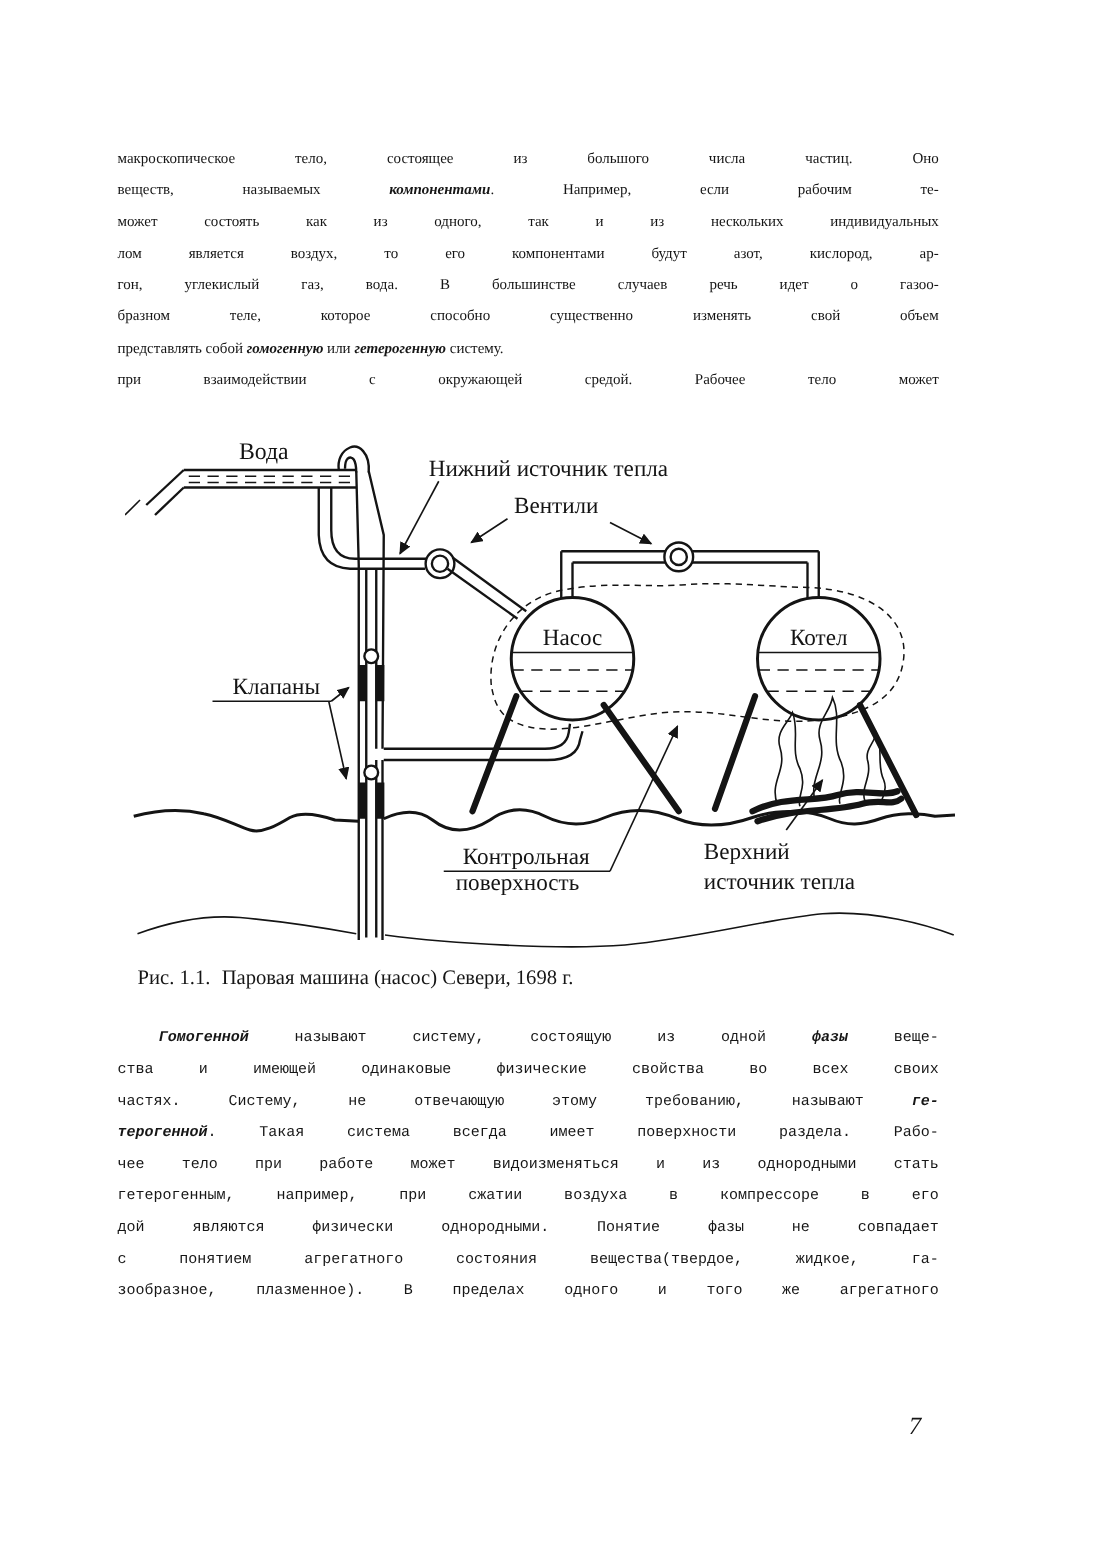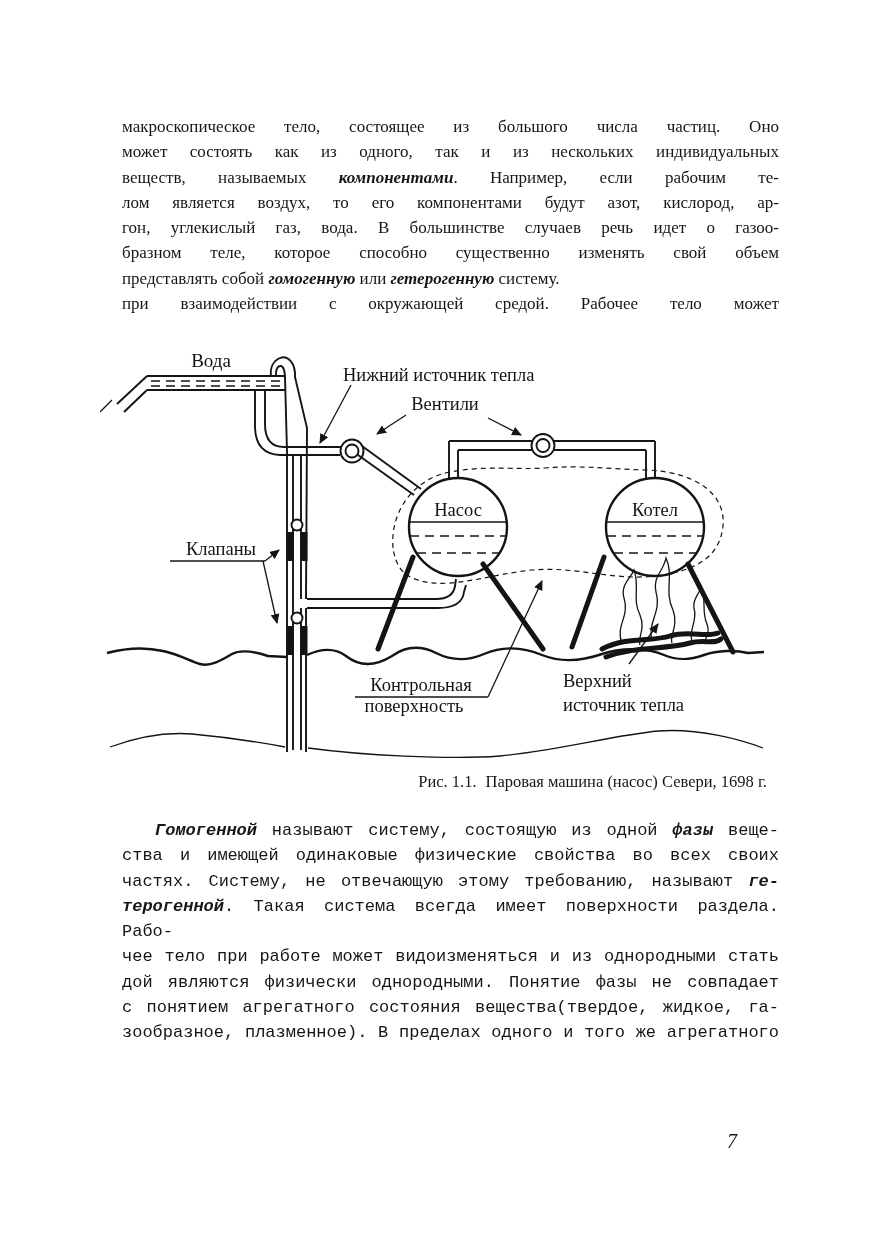--- a/index.html
+++ b/index.html
@@ -5,30 +5,30 @@
   html,body { margin:0; padding:0; }
   body {
     width:875px; height:1241px;
     background:#ffffff;
     position:relative;
     font-family:"Liberation Serif", serif;
     color:#161616;
     overflow:hidden;
   }
   .text-block {
-    position:absolute; left:122px; width:657px;
-    font-size:17px; line-height:25.3px;
+    position:absolute; left:94px; width:657px;
+    font-size:12px; line-height:25.3px;
   }
   .pline { text-align:justify; text-align-last:justify; }
   .pline.last { text-align-last:left; }
   .ind { display:inline-block; width:33px; }
   .bi { font-weight:bold; font-style:italic; }
   .fig-caption {
     position:absolute; left:110px; width:657px; top:772px;
-    text-align:right; font-size:16.5px;
+    text-align:left; font-size:16.5px;
   }
   .fig-caption .cap-prefix { margin-right:9px; }
   .page-number {
     position:absolute; left:727px; top:1130px;
     font-size:20px; font-style:italic;
   }
   svg.figure { position:absolute; left:100px; top:340px; }
   svg .pw   { fill:none; stroke:#141414; stroke-width:1.9; }
   svg .pw2  { fill:none; stroke:#141414; stroke-width:2.4; }
   svg .tn   { fill:none; stroke:#141414; stroke-width:1.3; }
@@ -38,22 +38,22 @@
   svg .ldr  { fill:none; stroke:#141414; stroke-width:1.3; }
   svg .blk  { fill:#141414; stroke:none; }
   svg .wht  { fill:#ffffff; }
   svg text  { font-family:"Liberation Serif", serif; fill:#141414; }
 </style>
 </head>
 <body>
 
 <div class="text-block" style="top:114px;">
     <div class="pline"><span>макроскопическое тело, состоящее из большого числа частиц. Оно</span></div>
+    <div class="pline"><span>веществ, называемых </span><span class="bi">компонентами</span><span>. Например, если рабочим те-</span></div>
     <div class="pline"><span>может состоять как из одного, так и из нескольких индивидуальных</span></div>
-    <div class="pline"><span>веществ, называемых </span><span class="bi">компонентами</span><span>. Например, если рабочим те-</span></div>
     <div class="pline"><span>лом является воздух, то его компонентами будут азот, кислород, ар-</span></div>
     <div class="pline"><span>гон, углекислый газ, вода. В большинстве случаев речь идет о газоо-</span></div>
     <div class="pline"><span>бразном теле, которое способно существенно изменять свой объем</span></div>
     <div class="pline last"><span>представлять собой </span><span class="bi">гомогенную</span><span> или </span><span class="bi">гетерогенную</span><span> систему.</span></div>
     <div class="pline"><span>при взаимодействии с окружающей средой. Рабочее тело может</span></div>
   </div>
 
 <svg class="figure" width="675" height="425" viewBox="100 340 675 425">
   <defs>
     <marker id="ah" markerWidth="11" markerHeight="9" refX="9" refY="4.5" orient="auto" markerUnits="userSpaceOnUse">
@@ -180,18 +180,19 @@
 <div class="fig-caption">
   <span class="cap-prefix">Рис. 1.1.</span><span>Паровая машина (насос) Севери, 1698 г.</span>
 </div>
 
 <div class="text-block" style="top:818px;font-family:Liberation Mono, monospace;">
     <div class="pline"><span class="ind"></span><span class="bi">Гомогенной</span><span> называют систему, состоящую из одной </span><span class="bi">фазы</span><span> веще-</span></div>
     <div class="pline"><span>ства и имеющей одинаковые физические свойства во всех своих</span></div>
     <div class="pline"><span>частях. Систему, не отвечающую этому требованию, называют </span><span class="bi">ге-</span></div>
     <div class="pline"><span class="bi">терогенной</span><span>. Такая система всегда имеет поверхности раздела. Рабо-</span></div>
     <div class="pline"><span>чее тело при работе может видоизменяться и из однородными стать</span></div>
+    <div class="pline"><span>гетерогенным, например, при сжатии воздуха в компрессоре в его</span></div>
     <div class="pline"><span>дой являются физически однородными. Понятие фазы не совпадает</span></div>
     <div class="pline"><span>с понятием агрегатного состояния вещества(твердое, жидкое, га-</span></div>
     <div class="pline"><span>зообразное, плазменное). В пределах одного и того же агрегатного</span></div>
   </div>
 
 <div class="page-number">7</div>
 
 </body></html>

